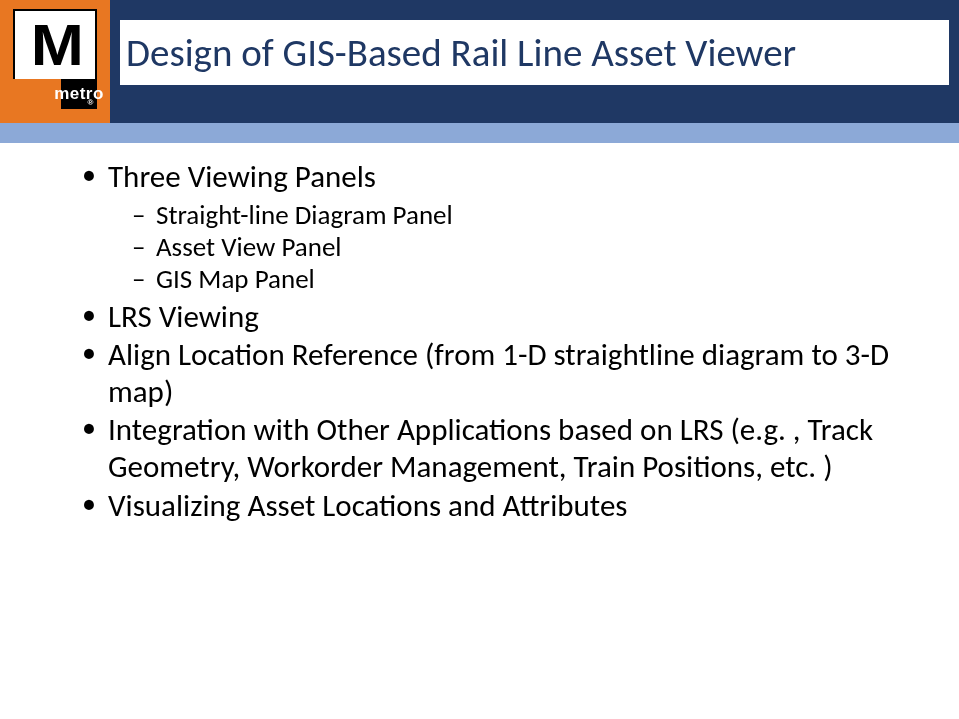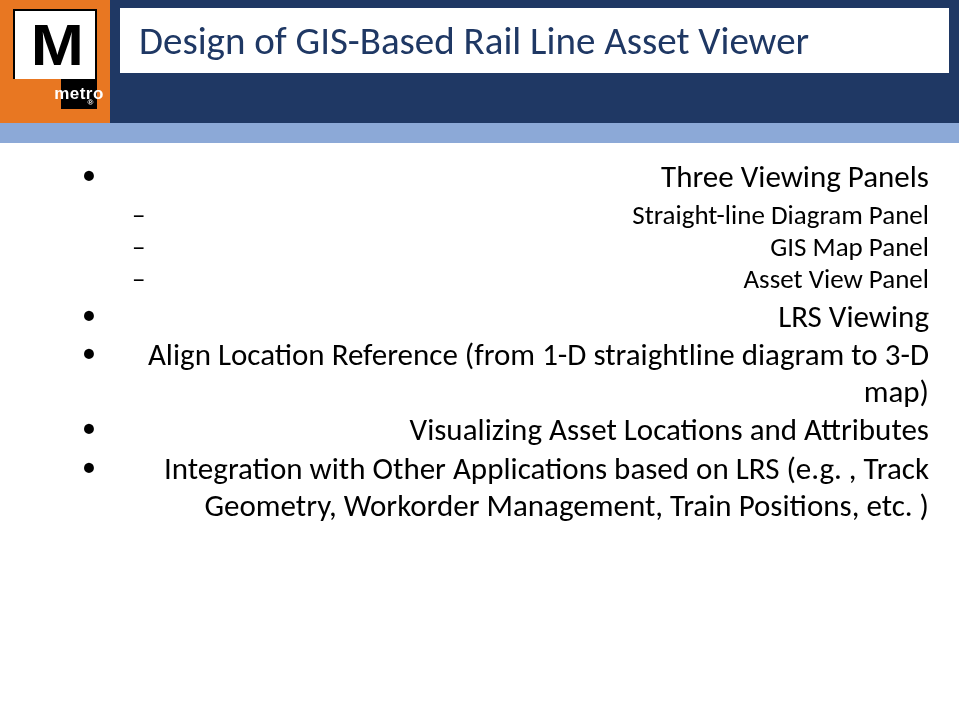--- a/index.html
+++ b/index.html
@@ -84,39 +84,38 @@
     position: absolute;
     left: 0;
     right: 0;
     top: 123px;
     height: 20px;
     background: #8ca9d7;
   }
   .title {
     position: absolute;
     left: 120px;
-    top: 8px;
+    top: 20px;
     right: 10px;
     height: 65px;
     background: #ffffff;
     display: flex;
     align-items: center;
-    padding: 0 19px;
+    padding: 0 6px;
     color: #1f3864;
     font-size: 39px;
     font-weight: 400;
     white-space: nowrap;
   }
   .content {
     position: absolute;
     left: 78px;
     top: 158px;
     right: 30px;
     color: #000;
-    text-align: right;
   }
   ul.main {
     list-style: none;
   }
   ul.main > li {
     position: relative;
     padding-left: 30px;
     font-size: 31px;
     line-height: 1.18;
     margin-bottom: 2px;
@@ -169,30 +168,30 @@
 </div>
 
 <div class="blue-bar"></div>
 
 <div class="content">
   <ul class="main">
     <li>
       <span>Three Viewing Panels</span>
       <ul class="sub">
         <li>Straight-line Diagram Panel</li>
+        <li>Asset View Panel</li>
         <li>GIS Map Panel</li>
-        <li>Asset View Panel</li>
       </ul>
     </li>
     <li>
       <span>LRS Viewing</span>
     </li>
     <li>
       <span>Align Location Reference (from 1-D straightline diagram to 3-D map)</span>
     </li>
     <li>
-      <span>Visualizing Asset Locations and Attributes</span>
+      <span>Integration with Other Applications based on LRS (e.g. , Track Geometry, Workorder Management, Train Positions, etc. )</span>
     </li>
     <li>
-      <span>Integration with Other Applications based on LRS (e.g. , Track Geometry, Workorder Management, Train Positions, etc. )</span>
+      <span>Visualizing Asset Locations and Attributes</span>
     </li>
   </ul>
 </div>
 
 </body></html>

